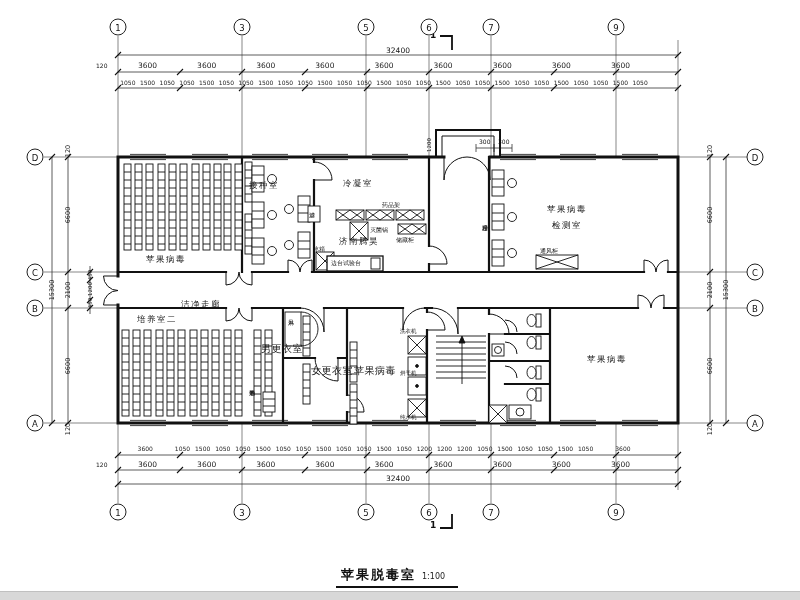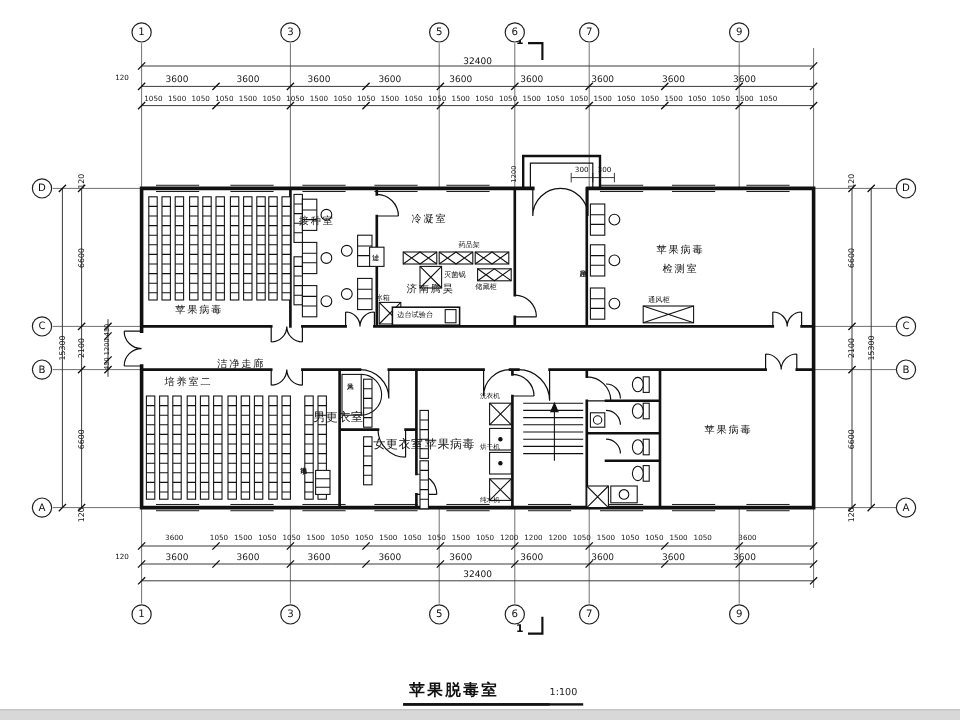--- a/index.html
+++ b/index.html
@@ -23,21 +23,21 @@
   .vdim.tiny{font-size:5.5px;}
   .bub{position:absolute;width:15px;height:15px;border:1.3px solid #222;border-radius:50%;
        background:#fff;font-size:8.5px;display:flex;align-items:center;justify-content:center;
        transform:translate(-50%,-50%);z-index:3;color:#111;}
   .smark{position:absolute;font-size:9px;font-weight:bold;z-index:2;}
   .watermark{position:absolute;left:364px;top:252px;font-size:57px;font-weight:700;
              color:#e23a3c;letter-spacing:5px;opacity:0.88;z-index:5;}
   .titlebar{position:absolute;left:336px;top:566px;display:flex;align-items:baseline;gap:6px;
             border-bottom:2.5px solid #111;padding:0 5px 2px 5px;z-index:2;}
   .titlebar .t1{font-size:13px;font-weight:bold;letter-spacing:2px;}
-  .titlebar .t2{font-size:8px;color:#222;margin-left:36px;}
+  .titlebar .t2{font-size:8px;color:#222;}
   .title-underline2{position:absolute;left:336px;top:586px;width:122px;height:1.5px;background:#111;z-index:2;}
   .graybar{position:absolute;left:0;top:591px;width:800px;height:9px;background:#d8d8d8;border-top:1px solid #c0c0c0;z-index:2;}
 </style>
 </head>
 <body>
 
 <div class="canvas">
 
 <svg width="800" height="600" viewBox="0 0 800 600">
   <defs>

